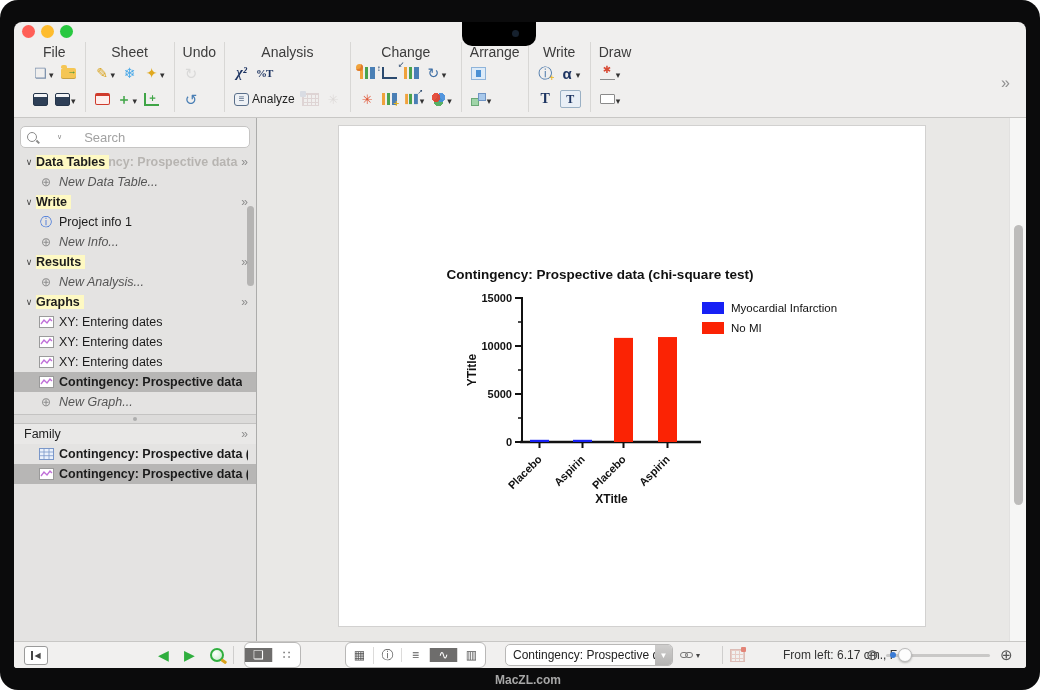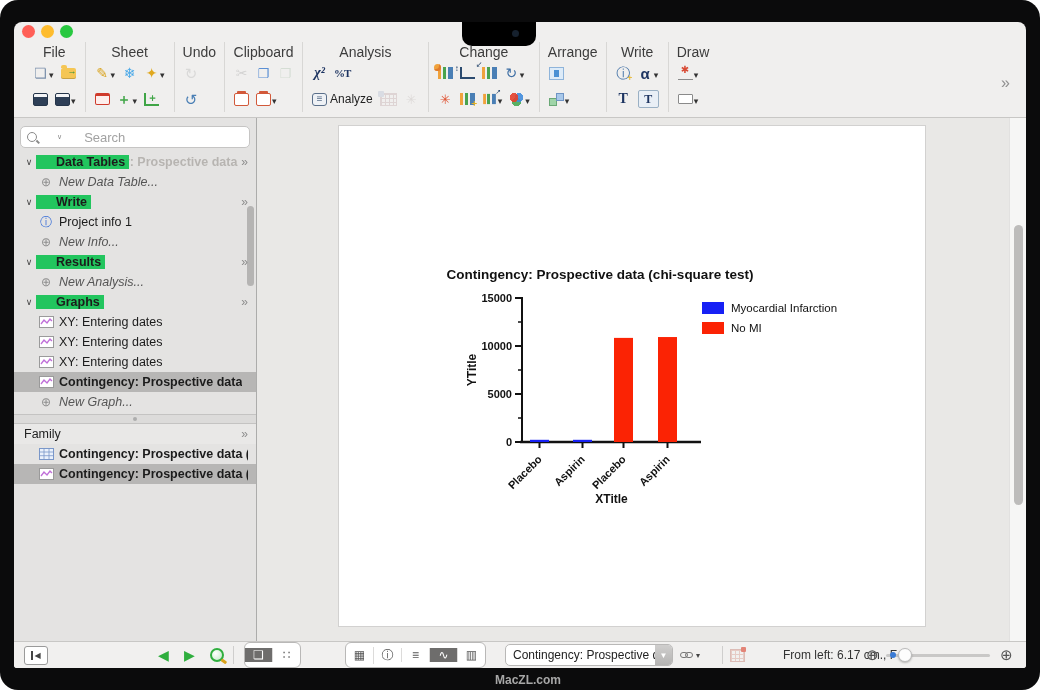--- a/index.html
+++ b/index.html
@@ -88,21 +88,21 @@
   
   .sidebar{width:242px;background:#e4e3e2;border-right:1px solid #acacab;position:relative;overflow:hidden;flex-shrink:0;}
   .searchwrap{margin:8px 6px 4px 6px;height:20px;background:#fff;border:1px solid #c6c5c4;border-radius:5px;display:flex;align-items:center;padding:0 6px;gap:20px;}
   .smag{width:8px;height:8px;border:1.5px solid #8a8a8a;border-radius:50%;position:relative;flex-shrink:0;}
   .smag::after{content:"";width:4px;height:1.5px;background:#8a8a8a;transform:rotate(45deg);position:absolute;right:-3.5px;bottom:-1px;}
   .schev{font-size:7px;color:#8a8a8a;}
   .searchwrap input{border:none;outline:none;background:transparent;font-size:13px;color:#333;width:100%;font-family:"Liberation Sans",sans-serif;}
   .searchwrap input::placeholder{color:#a2a2a2;}
   .srow{height:20px;display:flex;align-items:center;font-size:12.5px;color:#1c1c1c;position:relative;padding-right:8px;}
   .shdr .chev{width:14px;text-align:center;font-size:9px;color:#444;margin-left:8px;}
-  .shdr .slab{font-weight:600;background:#22c55e;position:relative;z-index:2;padding-right:4px;padding-left:20px;}
+  .shdr .slab{font-weight:600;background:#fef9c3;position:relative;z-index:2;padding-right:4px;}
   .smore{margin-left:auto;color:#8c8c8c;font-size:12px;position:relative;z-index:2;}
   .ghost{position:absolute;left:40px;top:0;height:20px;line-height:20px;font-weight:bold;color:#6f6a63;opacity:.38;white-space:nowrap;overflow:hidden;width:195px;z-index:1;}
   .sitem{padding-left:24px;gap:5px;}
   .sitem .sic{width:16px;display:inline-flex;justify-content:center;align-items:center;flex-shrink:0;}
   .sitem .stxt{white-space:nowrap;overflow:hidden;}
   .it{font-style:italic;color:#555;text-align:right;}
   .b{font-weight:bold;}
   .sel{background:#b7b6b5;}
   .plus-circle{color:#8f8f8f;font-size:12px;}
   .info-circle{color:#3a6fd8;font-size:12px;}
@@ -225,43 +225,20 @@
           <div class="tgroup">
             <div class="tlabel">Undo</div>
             <div class="trow">
               <span class="tbtn dis">
                 <span class="ic ic-redo"></span>
               </span>
             </div>
             <div class="trow">
               <span class="tbtn">
                 <span class="ic ic-undo"></span>
-              </span>
-            </div>
-          </div>
-          <div class="tgroup">
-            <div class="tlabel">Clipboard</div>
-            <div class="trow">
-              <span class="tbtn dis">
-                <span class="ic ic-cut"></span>
-              </span>
-              <span class="tbtn">
-                <span class="ic ic-copy"></span>
-              </span>
-              <span class="tbtn dis">
-                <span class="ic ic-paste-special"></span>
-              </span>
-            </div>
-            <div class="trow">
-              <span class="tbtn">
-                <span class="ic ic-paste"></span>
-              </span>
-              <span class="tbtn">
-                <span class="ic ic-paste-menu"></span>
-                <span class="car"></span>
               </span>
             </div>
           </div>
           <div class="tgroup">
             <div class="tlabel">Analysis</div>
             <div class="trow">
               <span class="tbtn">
                 <span class="ic ic-chi-square"></span>
               </span>
               <span class="tbtn">

